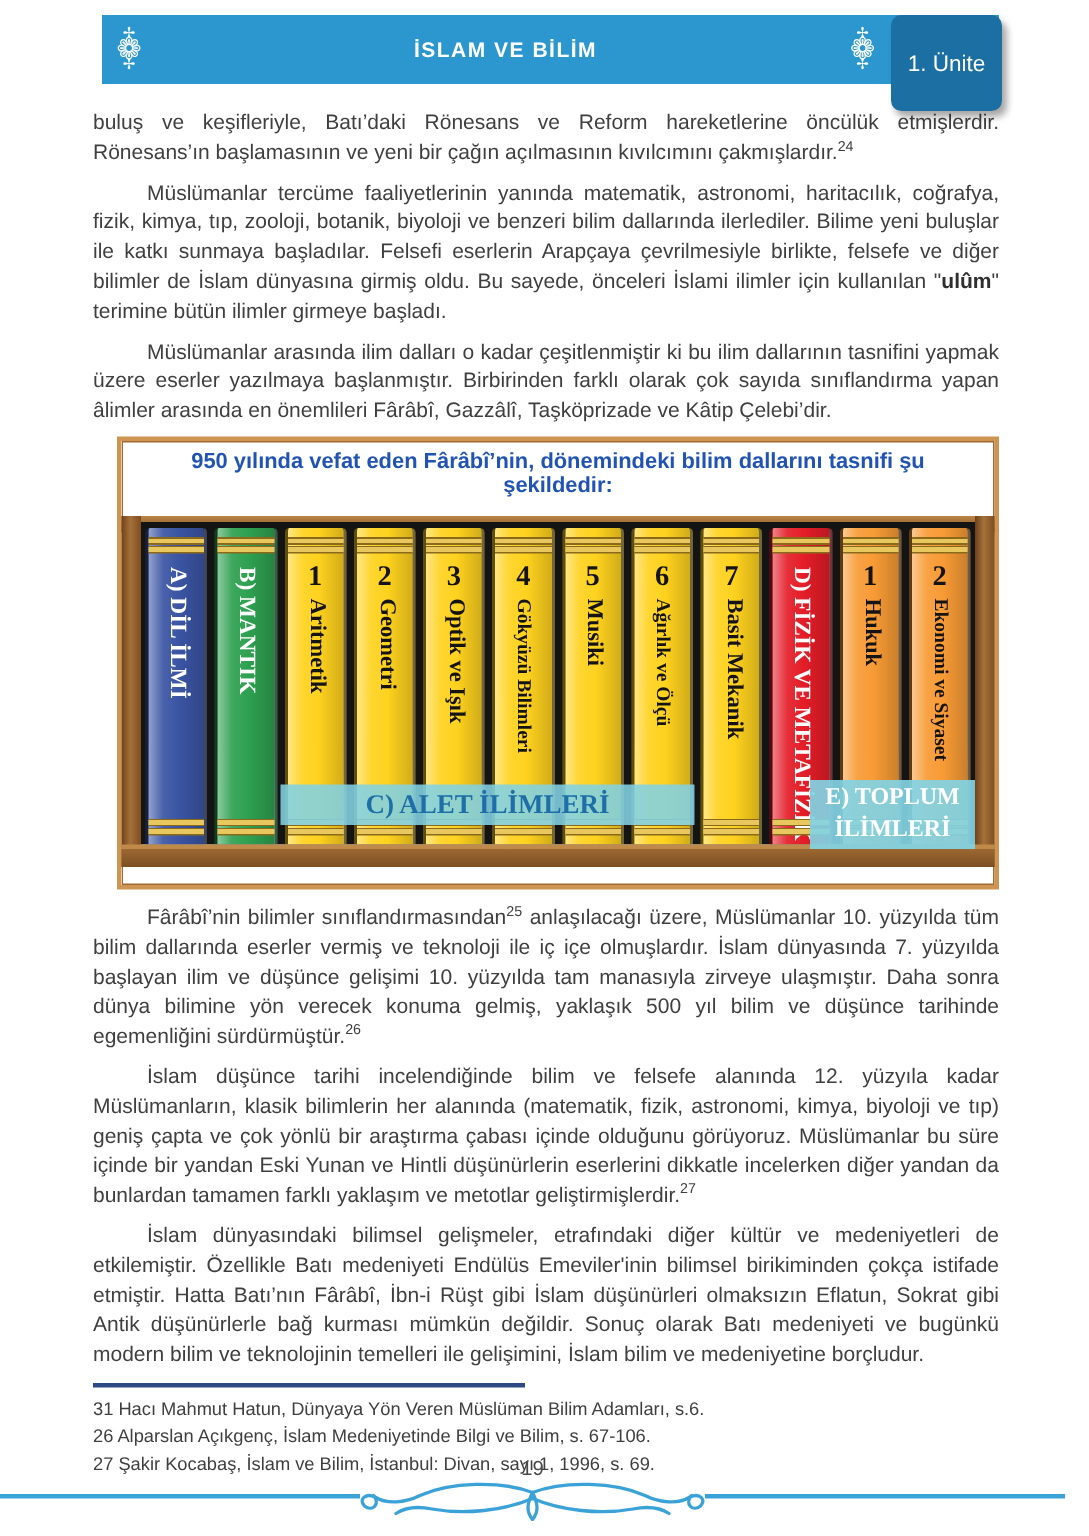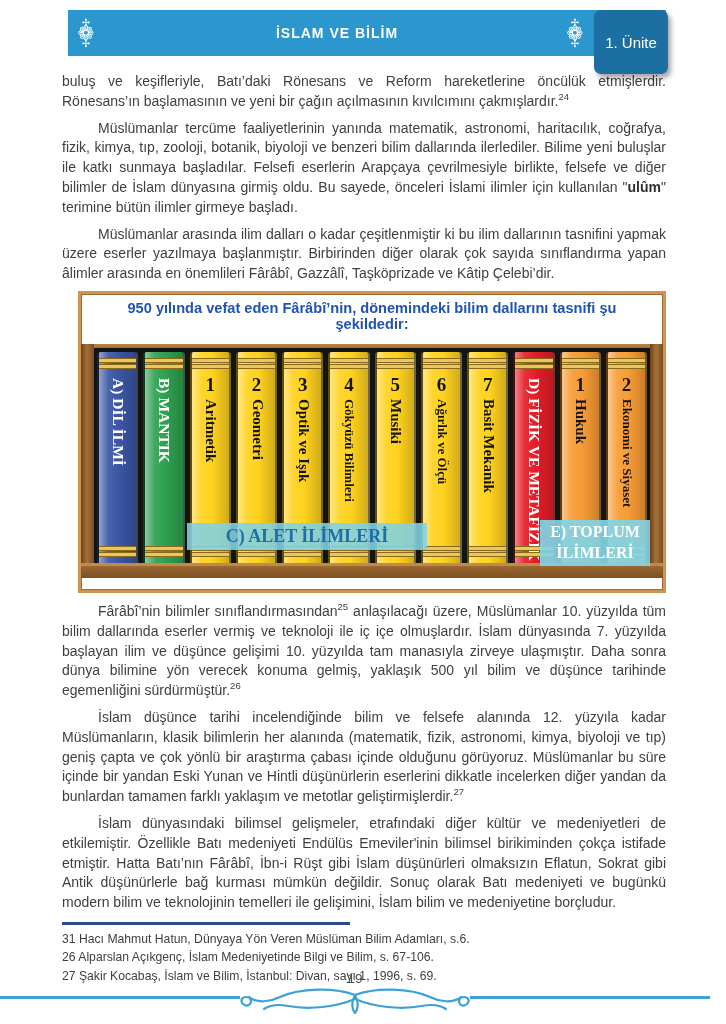--- a/index.html
+++ b/index.html
@@ -82,21 +82,21 @@
   }
   .book-name{
     position:absolute; top:47px; left:calc(50% + .55em);
     transform:rotate(90deg); transform-origin:0 0; white-space:nowrap;
     font-family:"Liberation Serif",serif; font-weight:bold; font-size:15px; line-height:1;
   }
   .book.lettered .book-name{top:26px; font-size:15.5px;}
   .book-name.long{font-size:13px;}
   .book-name.xlong{font-size:12.5px;}
   .banner-c{
-    position:absolute; left:106px; width:240px; bottom:40px; height:27px; z-index:5;
+    position:absolute; left:106px; width:276px; bottom:40px; height:27px; z-index:5;
     background:rgba(130,210,228,.88);
     display:flex; align-items:center; justify-content:center;
     color:#1E6FA8; font-family:"Liberation Serif",serif; font-weight:bold; font-size:18px;
   }
   .banner-e{
     position:absolute; right:13px; width:106px; bottom:24px; height:46px; z-index:6;
     background:rgba(130,210,228,.92);
     display:flex; align-items:center; justify-content:center; text-align:center;
     color:#ffffff; font-family:"Liberation Serif",serif; font-weight:bold;
     font-size:16px; line-height:1.3; padding:0 2px;
@@ -133,21 +133,21 @@
     <div class="unit-tab">
       <span>1. Ünite</span>
     </div>
   </div>
 
   <div class="content">
 
     <div id="paragraphs-top">
         <p class="body-p"><span>buluş ve keşifleriyle, Batı’daki Rönesans ve Reform hareketlerine öncülük etmişlerdir. Rönesans’ın başlamasının ve yeni bir çağın açılmasının kıvılcımını çakmışlardır.</span><sup>24</sup></p>
         <p class="body-p indent"><span>Müslümanlar tercüme faaliyetlerinin yanında matematik, astronomi, haritacılık, coğrafya, fizik, kimya, tıp, zooloji, botanik, biyoloji ve benzeri bilim dallarında ilerlediler. Bilime yeni buluşlar ile katkı sunmaya başladılar. Felsefi eserlerin Arapçaya çevrilmesiyle birlikte, felsefe ve diğer bilimler de İslam dünyasına girmiş oldu. Bu sayede, önceleri İslami ilimler için kullanılan "</span><b>ulûm</b><span>" terimine bütün ilimler girmeye başladı.</span></p>
-        <p class="body-p indent"><span>Müslümanlar arasında ilim dalları o kadar çeşitlenmiştir ki bu ilim dallarının tasnifini yapmak üzere eserler yazılmaya başlanmıştır. Birbirinden diğer olarak çok sayıda sınıflandırma yapan âlimler arasında en önemlileri Fârâbî, Gazzâlî, Taşköprizade ve Kâtip Çelebi’dir.</span></p>
+        <p class="body-p indent"><span>Müslümanlar arasında ilim dalları o kadar çeşitlenmiştir ki bu ilim dallarının tasnifini yapmak üzere eserler yazılmaya başlanmıştır. Birbirinden farklı olarak çok sayıda sınıflandırma yapan âlimler arasında en önemlileri Fârâbî, Gazzâlî, Taşköprizade ve Kâtip Çelebi’dir.</span></p>
       </div>
 
     <figure class="figure-box" style="margin-left:16px;margin-right:0;">
       <figcaption class="figure-caption">950 yılında vefat eden Fârâbî’nin, dönemindeki bilim dallarını tasnifi şu şekildedir:</figcaption>
       <div class="shelf">
         <div class="wood wood-top"></div>
         <div class="post left wood"></div>
         <div class="post right wood"></div>
         <div class="booksbg" id="books">
             <div class="book lettered" style="background: linear-gradient(90deg, rgba(255, 255, 255, 0.45), rgba(255, 255, 255, 0.08) 26%, rgba(0, 0, 0, 0) 55%, rgba(0, 0, 0, 0.18) 100%), rgb(59, 85, 164); color: rgb(255, 255, 255);">

